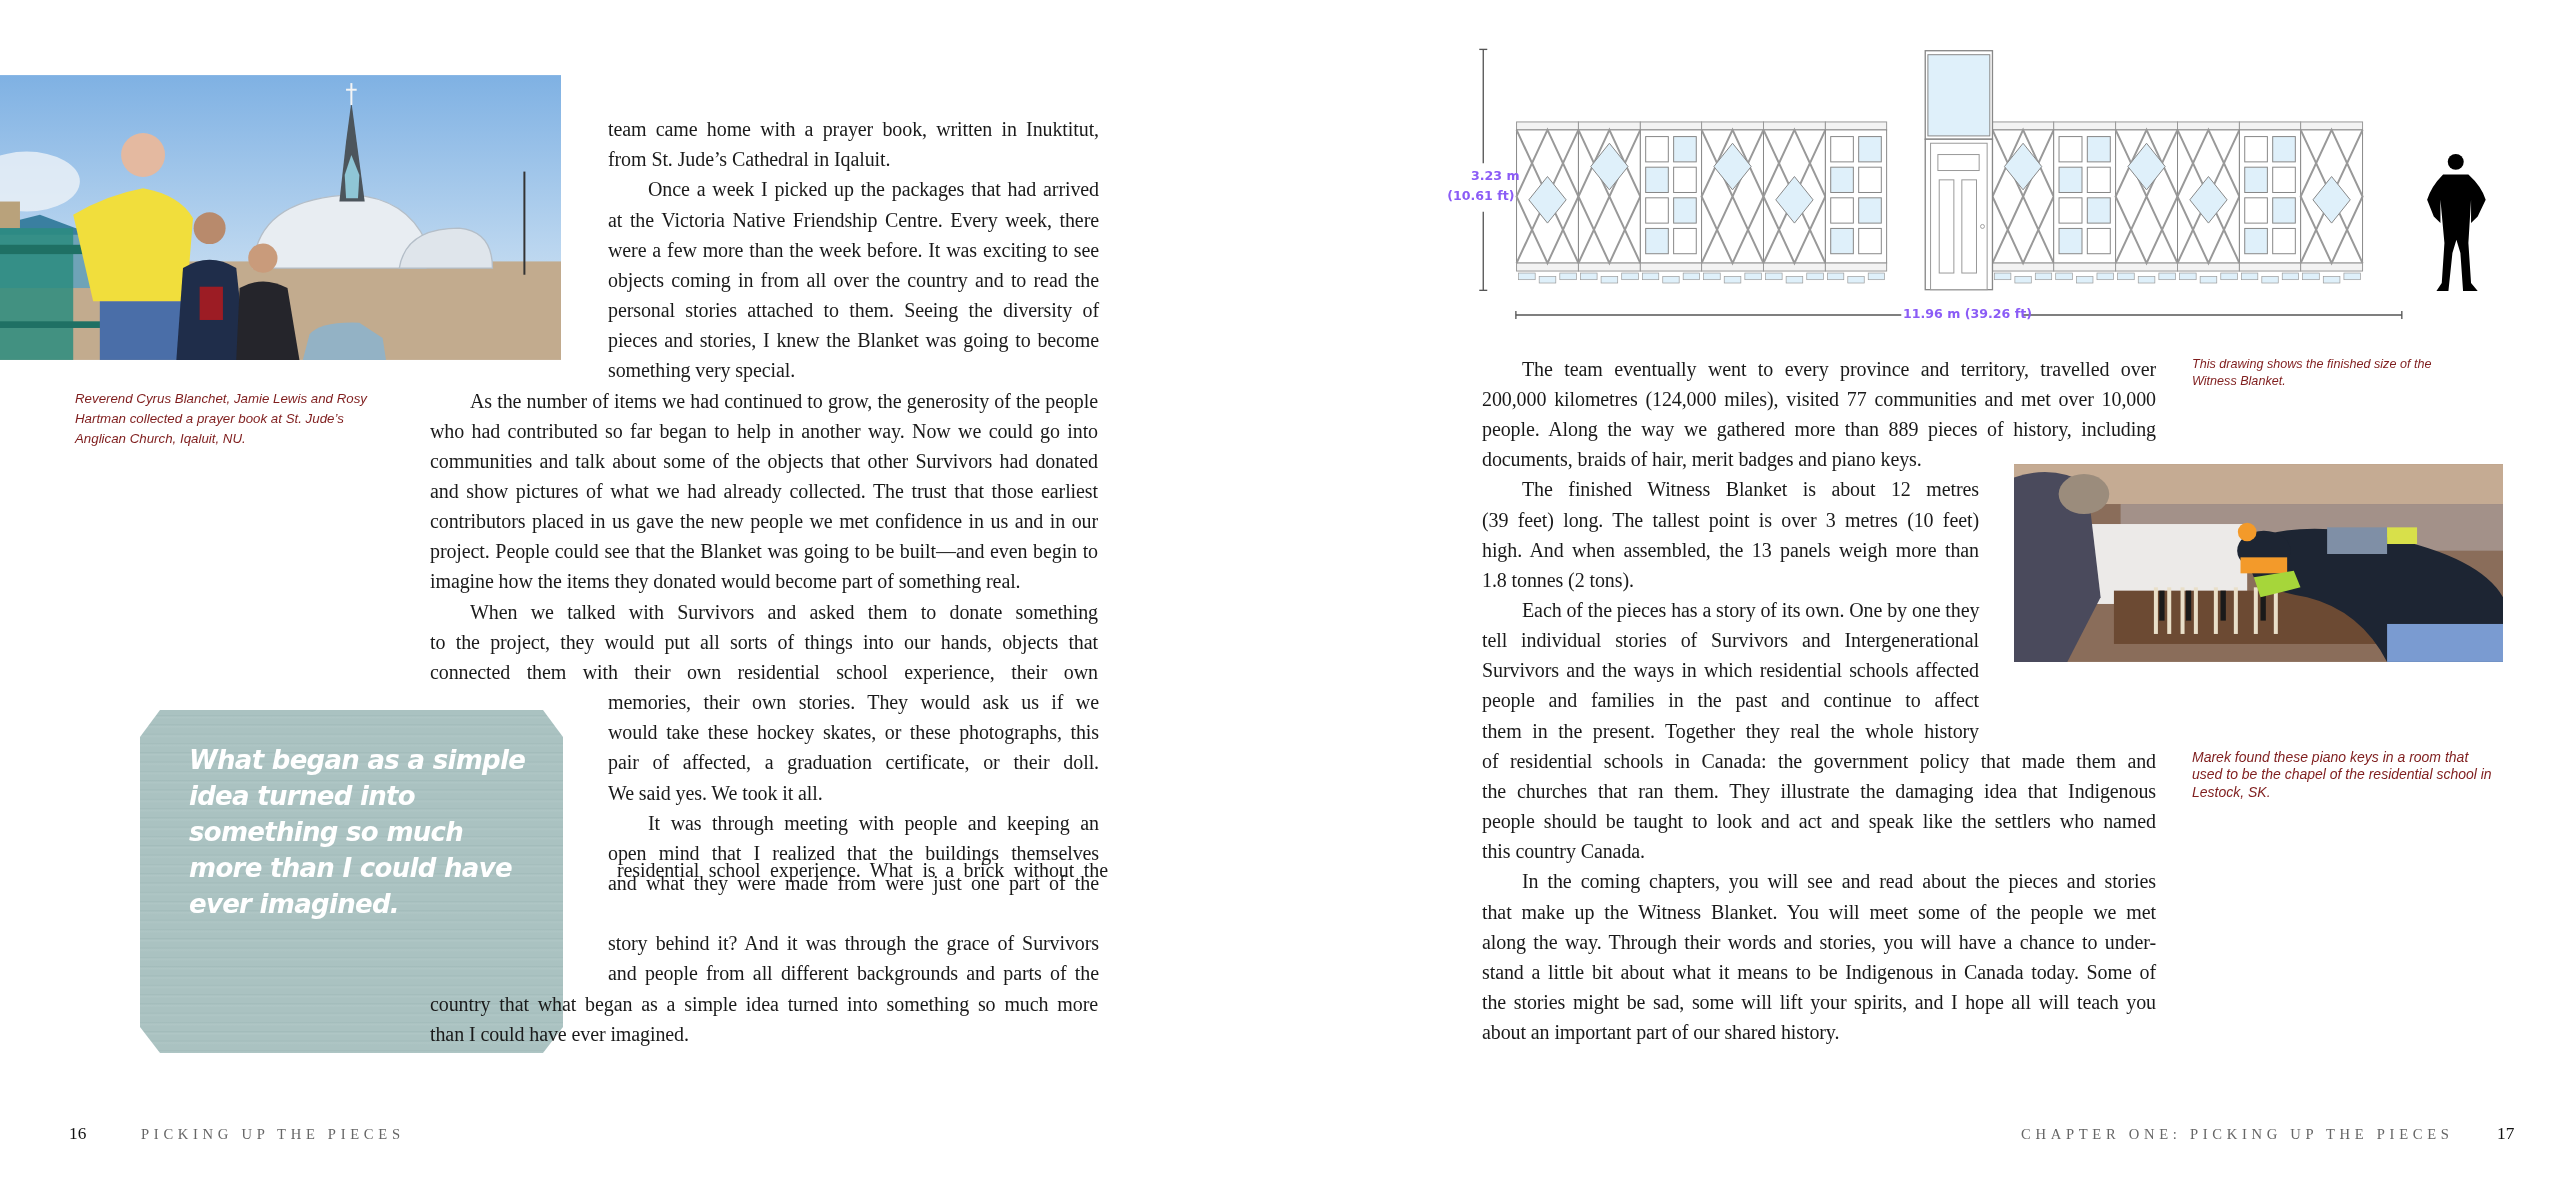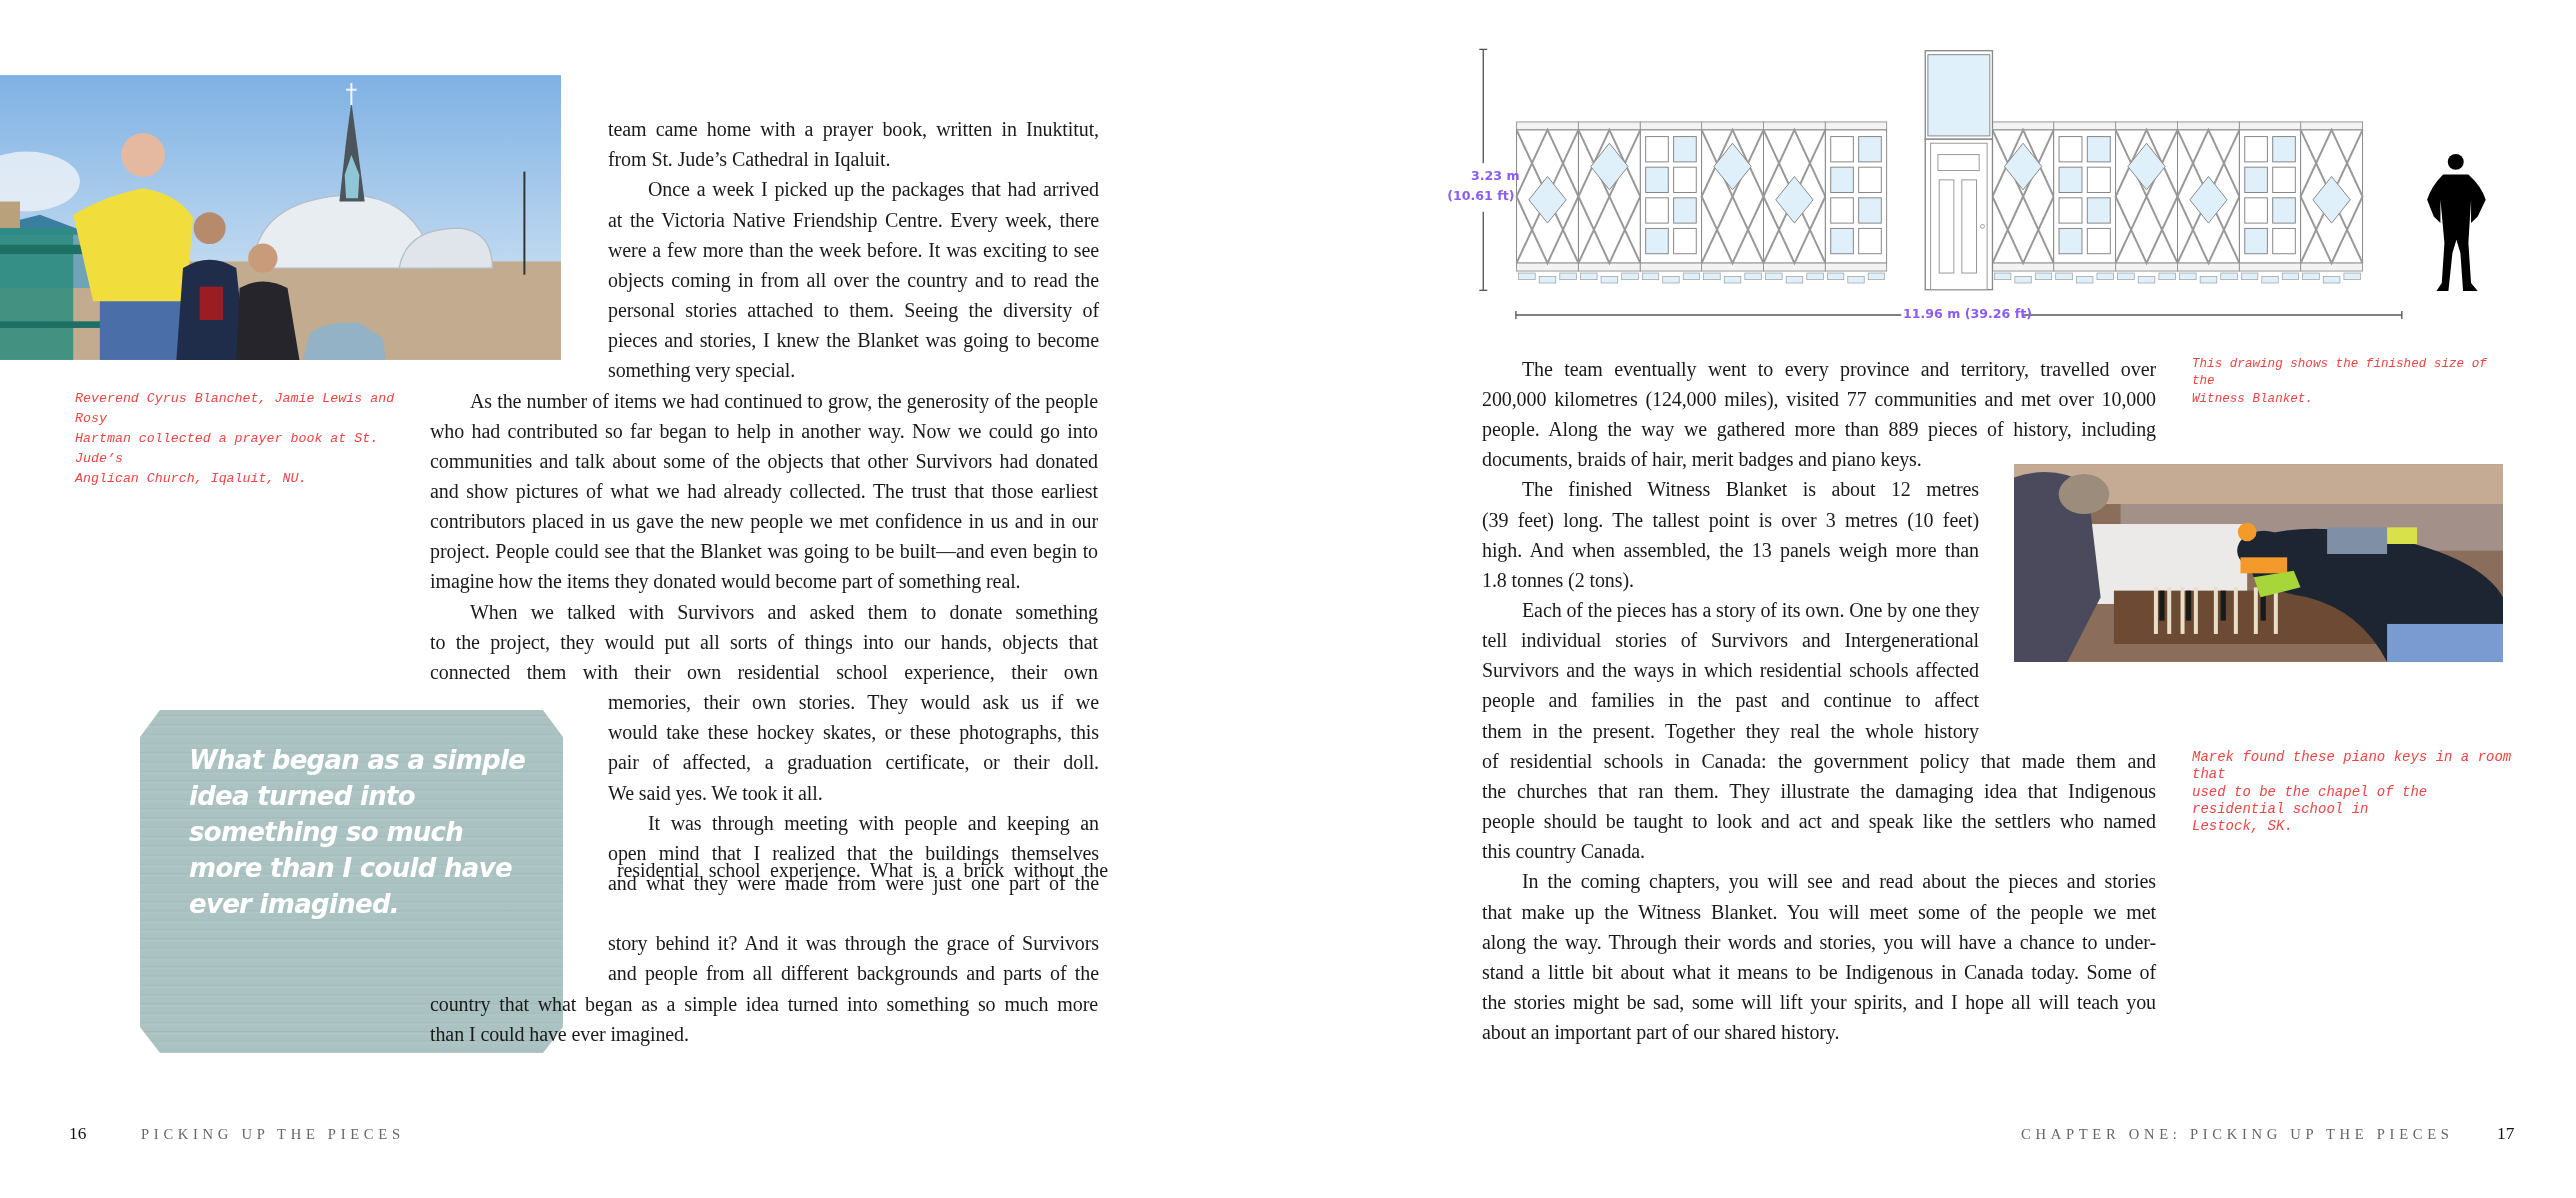--- a/index.html
+++ b/index.html
@@ -5,22 +5,22 @@
   html, body { margin:0; padding:0; background:#ffffff; }
   body { width:2576px; height:1198px; position:relative; overflow:hidden; }
   .spread { position:absolute; inset:0; }
   .line {
     position:absolute; font-family:"Liberation Serif", "DejaVu Serif", serif;
     font-size:20px; color:#1a1a1a; white-space:nowrap; line-height:24px;
     text-align:justify; text-align-last:justify; letter-spacing:-0.1px;
   }
   .line.last { text-align-last:left; }
   .caption {
-    position:absolute; font-family:Liberation Mono, monospace;
-    font-style:italic; font-size:13.3px; line-height:20px; color:#ef4444;
+    position:absolute; font-family:Liberation Sans, sans-serif;
+    font-style:italic; font-size:13.3px; line-height:20px; color:#7f1d1d;
   }
   .footer {
     position:absolute; top:1125px; font-family:"Liberation Serif", serif;
     font-size:14.6px; color:#666; letter-spacing:4.7px; line-height:18.6px;
   }
   .pagenum { position:absolute; top:1124px; font-family:"Liberation Serif", serif; font-size:17.3px; color:#111; }
   .photo { position:absolute; overflow:hidden; }
   .quote-box {
     position:absolute; left:140px; top:710px; width:423px; height:343px;
     background: repeating-linear-gradient(180deg, #aac2c1 0px, #aac2c1 4.7px, #a3bcbb 5.3px, #afc6c5 7.3px, #aac2c1 9.3px);

